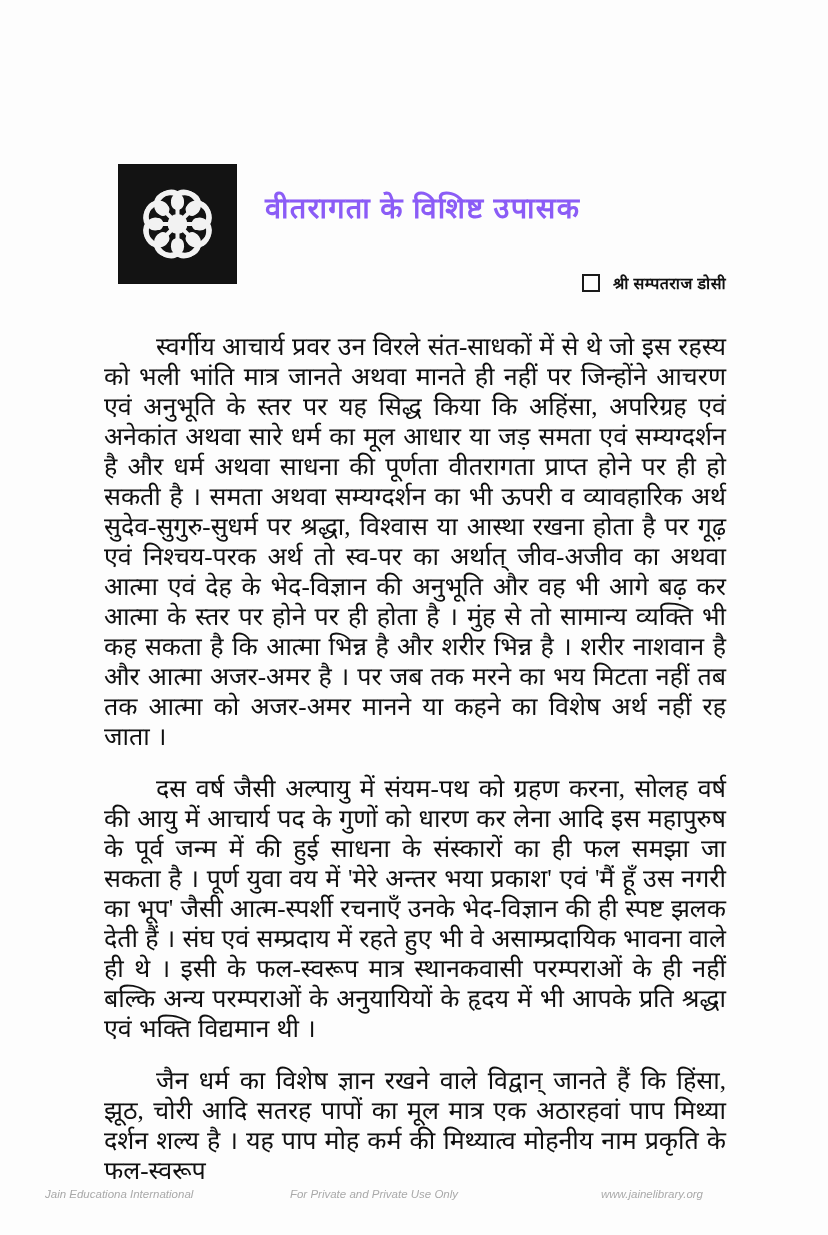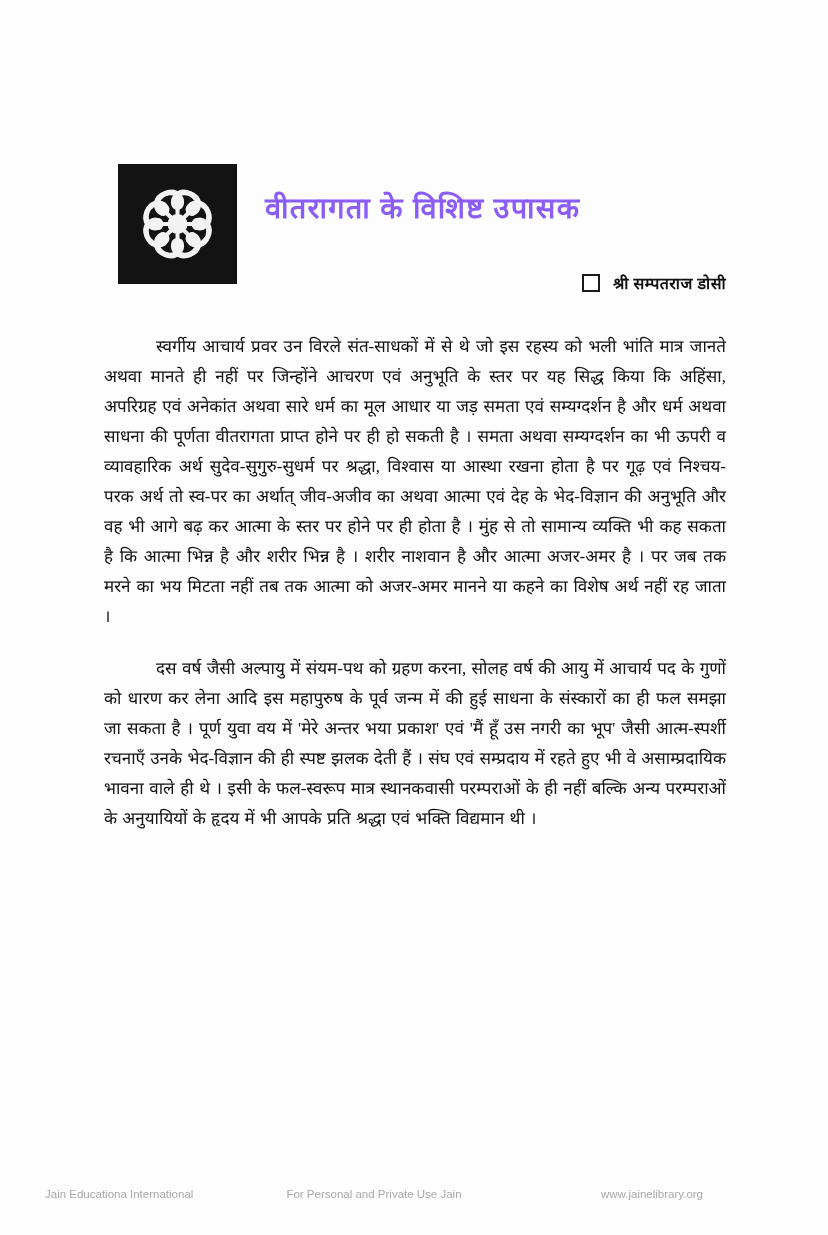--- a/index.html
+++ b/index.html
@@ -91,21 +91,21 @@
     font-size: 18px;
     letter-spacing: 0.5px;
     color: #0e0e0e;
     margin: 0 0 9px 0;
     line-height: 1.5;
   }
 
   p.para {
     margin: 0 0 6px 0;
     font-family: "Liberation Serif", "DejaVu Serif", serif;
-    font-size: 17px;
+    font-size: 25px;
     line-height: 30px;
     text-align: justify;
     text-justify: inter-word;
     text-indent: 52px;
     color: #101010;
     word-spacing: 1px;
   }
   p.para.tight { margin-bottom: 0; }
 
   .block-gap { height: 16px; }
@@ -113,20 +113,21 @@
   
   .footer {
     position: absolute;
     left: 0;
     top: 1188px;
     width: 748px;
     height: 24px;
     font-family: "Liberation Sans", "DejaVu Sans", sans-serif;
     font-size: 11.5px;
     color: #a9a9a9;
+    font-style: italic;
   }
   .footer-left   { position: absolute; left: 45px;  top: 0; }
   .footer-center { position: absolute; left: 0; right: 0; top: 0; text-align: center; }
   .footer-right  { position: absolute; right: 45px; top: 0; }
 </style>
 </head>
 <body>
 
 <div class="page">
 
@@ -196,21 +197,22 @@
 
     <p class="para">स्वर्गीय आचार्य प्रवर उन विरले संत-साधकों में से थे जो इस रहस्य को भली भांति मात्र जानते अथवा मानते ही नहीं पर जिन्होंने आचरण एवं अनुभूति के स्तर पर यह सिद्ध किया कि अहिंसा, अपरिग्रह एवं अनेकांत अथवा सारे धर्म का मूल आधार या जड़ समता एवं सम्यग्दर्शन है और धर्म अथवा साधना की पूर्णता वीतरागता प्राप्त होने पर ही हो सकती है । समता अथवा सम्यग्दर्शन का भी ऊपरी व व्यावहारिक अर्थ सुदेव-सुगुरु-सुधर्म पर श्रद्धा, विश्वास या आस्था रखना होता है पर गूढ़ एवं निश्चय-परक अर्थ तो स्व-पर का अर्थात् जीव-अजीव का अथवा आत्मा एवं देह के भेद-विज्ञान की अनुभूति और वह भी आगे बढ़ कर आत्मा के स्तर पर होने पर ही होता है । मुंह से तो सामान्य व्यक्ति भी कह सकता है कि आत्मा भिन्न है और शरीर भिन्न है । शरीर नाशवान है और आत्मा अजर-अमर है । पर जब तक मरने का भय मिटता नहीं तब तक आत्मा को अजर-अमर मानने या कहने का विशेष अर्थ नहीं रह जाता ।</p>
 
     <div class="block-gap"></div>
 
 
     <p class="para">दस वर्ष जैसी अल्पायु में संयम-पथ को ग्रहण करना, सोलह वर्ष की आयु में आचार्य पद के गुणों को धारण कर लेना आदि इस महापुरुष के पूर्व जन्म में की हुई साधना के संस्कारों का ही फल समझा जा सकता है । पूर्ण युवा वय में 'मेरे अन्तर भया प्रकाश' एवं 'मैं हूँ उस नगरी का भूप' जैसी आत्म-स्पर्शी रचनाएँ उनके भेद-विज्ञान की ही स्पष्ट झलक देती हैं । संघ एवं सम्प्रदाय में रहते हुए भी वे असाम्प्रदायिक भावना वाले ही थे । इसी के फल-स्वरूप मात्र स्थानकवासी परम्पराओं के ही नहीं बल्कि अन्य परम्पराओं के अनुयायियों के हृदय में भी आपके प्रति श्रद्धा एवं भक्ति विद्यमान थी ।</p>
 
     <div class="block-gap"></div>
 
+    <p class="para tight">जैन धर्म का विशेष ज्ञान रखने वाले विद्वान् जानते हैं कि हिंसा, झूठ, चोरी आदि सतरह पापों का मूल मात्र एक अठारहवां पाप मिथ्या दर्शन शल्य है । यह पाप मोह कर्म की मिथ्यात्व मोहनीय नाम प्रकृति के फल-स्वरूप</p>
   </div>
 
   <div class="footer">
     <span class="footer-left">Jain Educationa International</span>
-    <span class="footer-center">For Personal and Private Use Jain</span>
+    <span class="footer-center">For Private and Private Use Only</span>
     <span class="footer-right">www.jainelibrary.org</span>
   </div>
 
 </div>
 
 </body></html>

